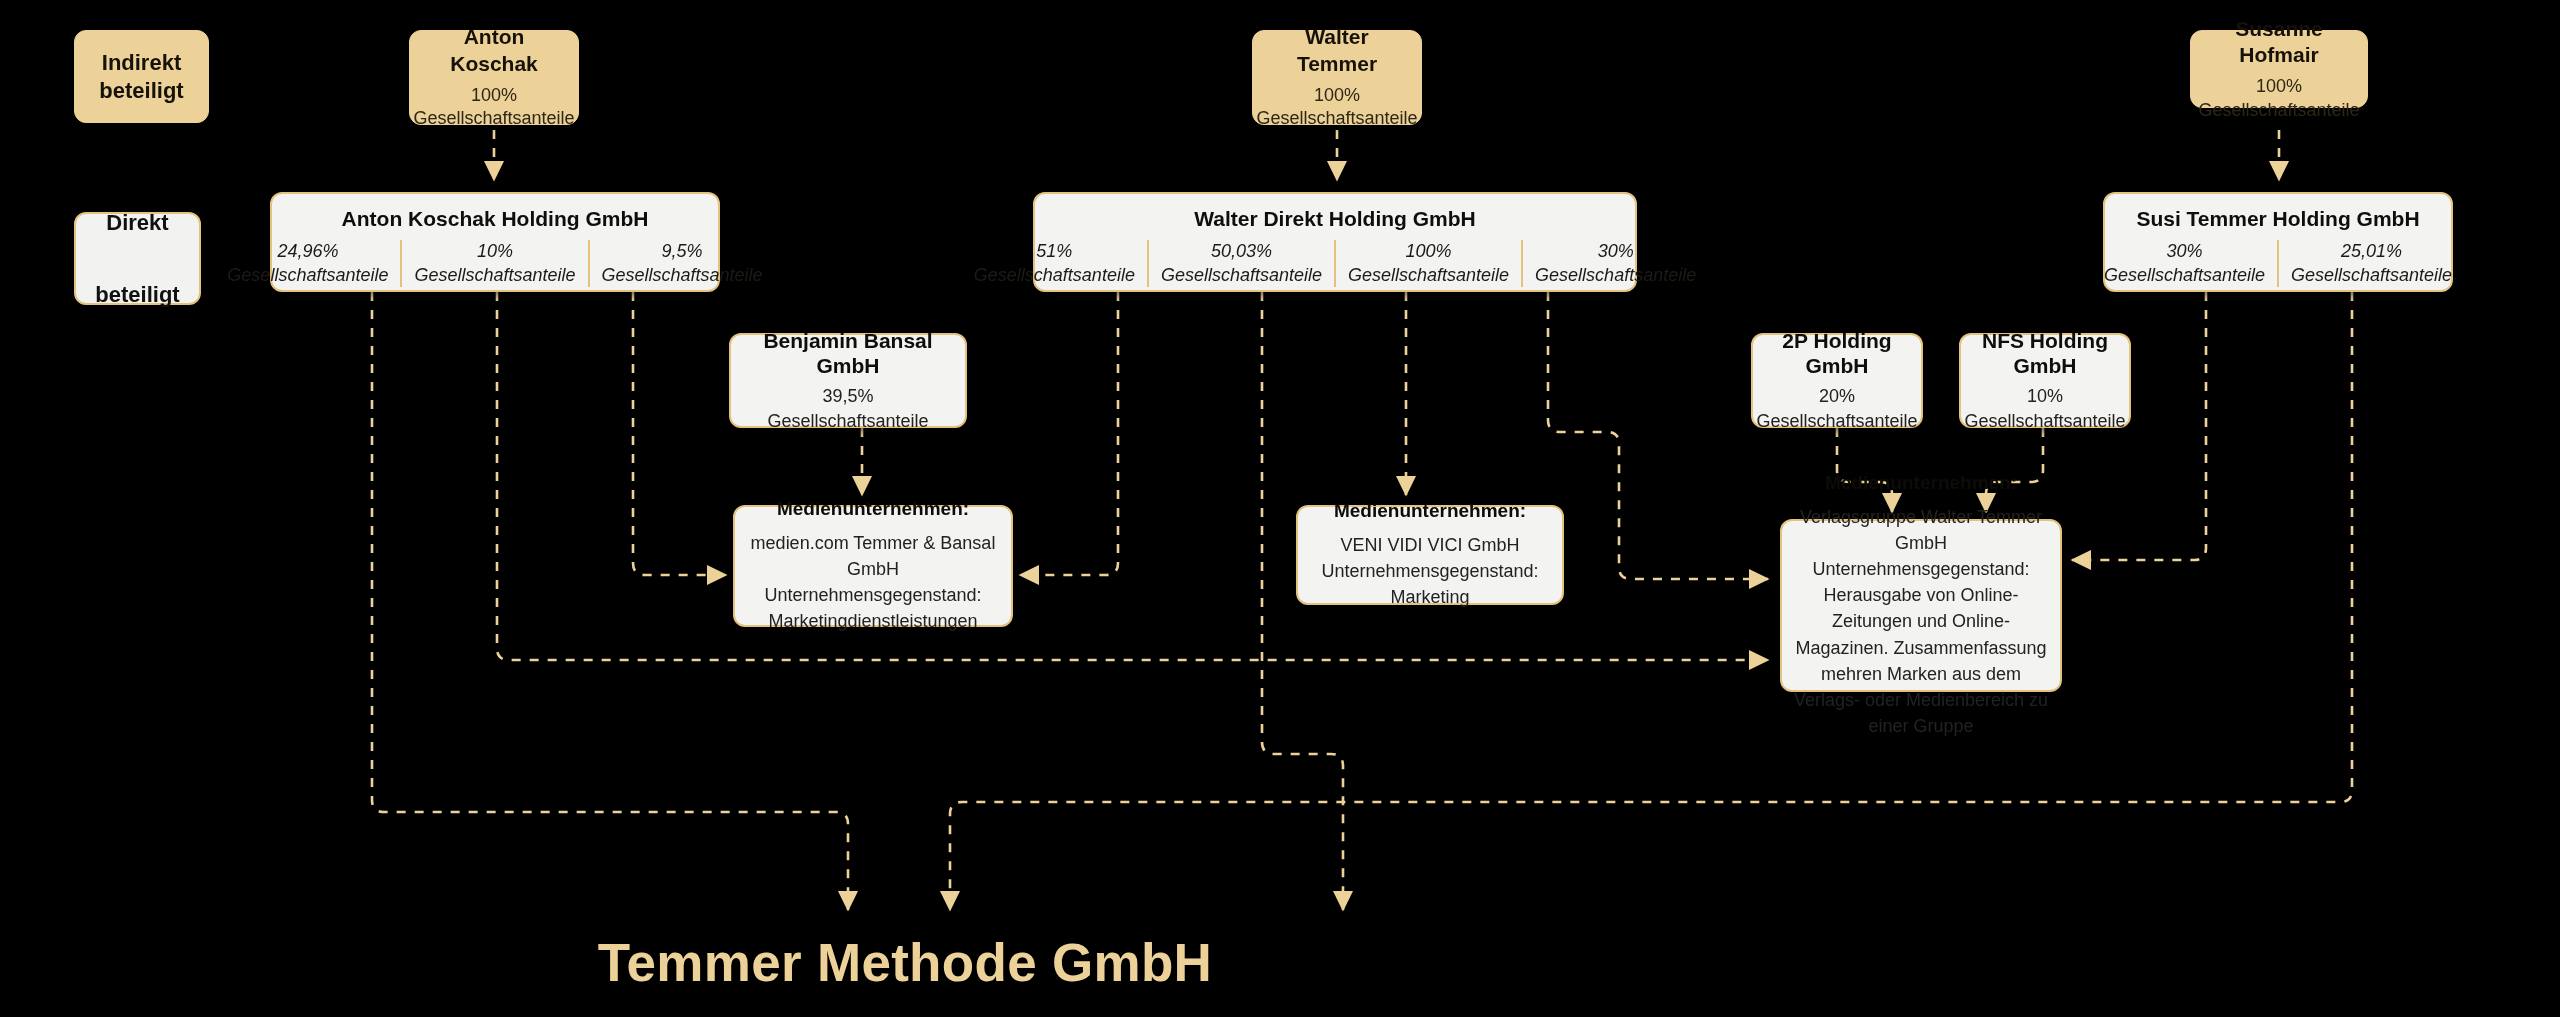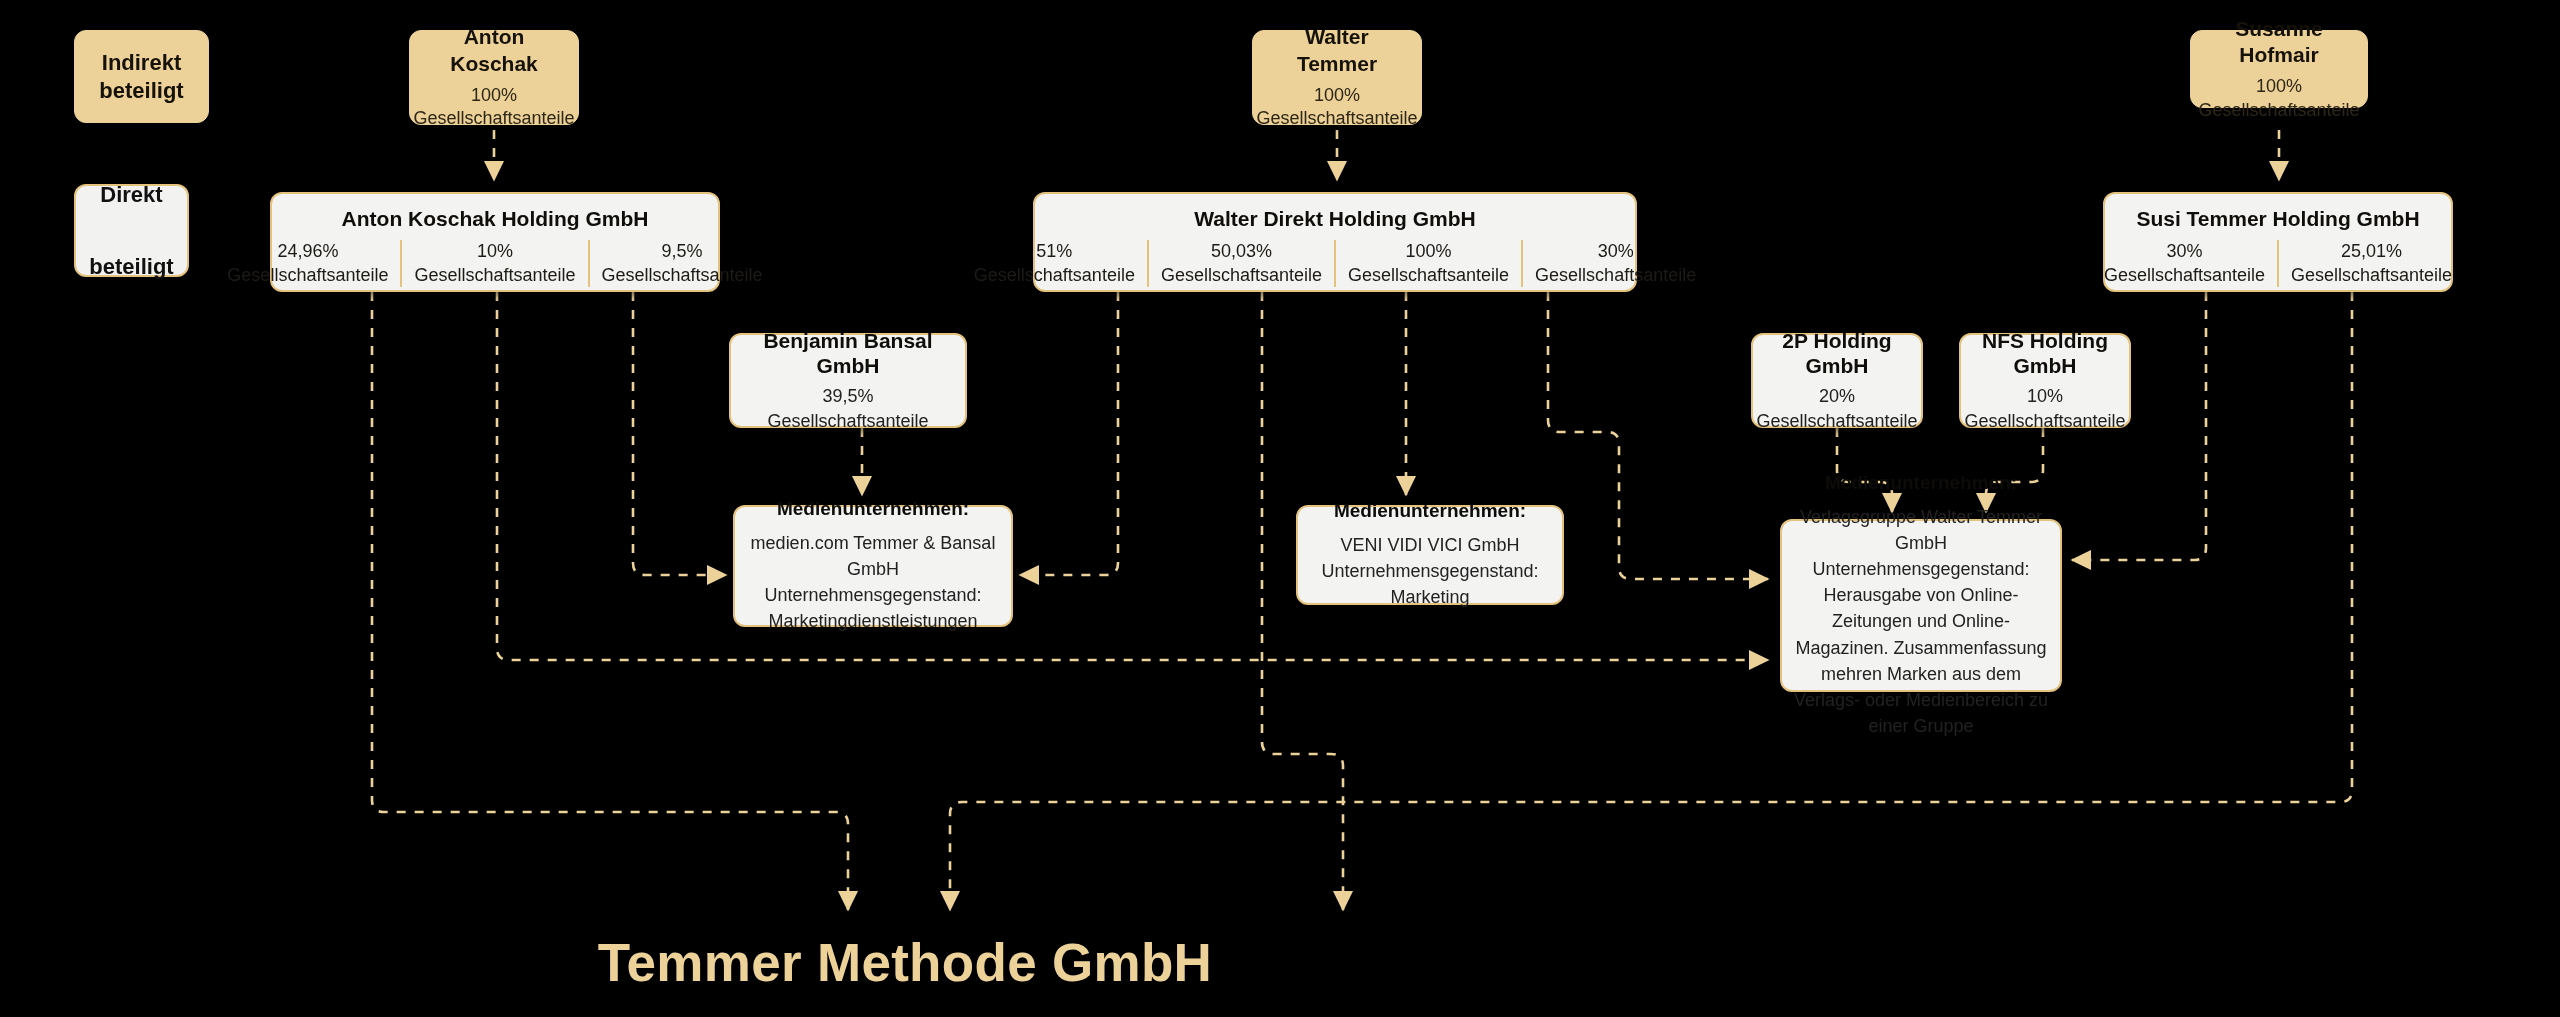--- a/index.html
+++ b/index.html
@@ -32,21 +32,21 @@
   .card{
     background:#f3f3f1;border:2px solid #e3c27e;color:#15130f;
     box-shadow:0 3px 8px rgba(0,0,0,.6);
     display:flex;flex-direction:column;align-items:center;
     padding:12px 10px 12px;text-align:center;
   }
   .card .title{font-size:21px;font-weight:bold;color:#100e0a;line-height:1.2;}
   .card .sub{font-size:18px;color:#222;line-height:1.35;margin-top:6px;}
 
   
-  .splits{display:flex;align-items:stretch;justify-content:center;margin-top:9px;width:100%;}
+  .splits{display:flex;align-items:stretch;justify-content:center;margin-top:9px;width:100%;font-style:italic;}
   .split{
     flex:1 1 0;padding:0 12px;text-align:center;
     display:flex;flex-direction:column;align-items:center;justify-content:flex-start;
   }
   .split + .split{border-left:2px solid #e3c27e;}
   .split .pct{font-size:18px;color:#1d1b16;line-height:1.3;}
   .split .lab{font-size:18px;color:#1d1b16;line-height:1.3;}
 
   
   .media .head{font-size:19px;font-weight:bold;color:#0e0c08;}
@@ -99,21 +99,21 @@
 
       <path d="M2352,292 L2352,790 Q2352,802 2340,802 L962,802 Q950,802 950,814 L950,910"></path>
     </g>
   </svg>
 
   <div class="node chip legend" style="left:74px;top:30px;width:135px;height:93px;">
     <span class="t">Indirekt</span>
     <span class="t">beteiligt</span>
   </div>
 
-  <div class="node chip legend light" style="left:74px;top:184px;width:115px;height:93px;gap:44px;">
+  <div class="node chip legend light" style="left:74px;top:212px;width:127px;height:93px;gap:44px;">
     <span class="t">Direkt</span>
     <span class="t">beteiligt</span>
   </div>
 
   <div class="node chip" style="left:409px;top:30px;width:170px;height:95px;">
     <span class="t">Anton Koschak</span>
     <span class="s">100%</span>
     <span class="s" style="margin-top:0">Gesellschaftsanteile</span>
   </div>
 

